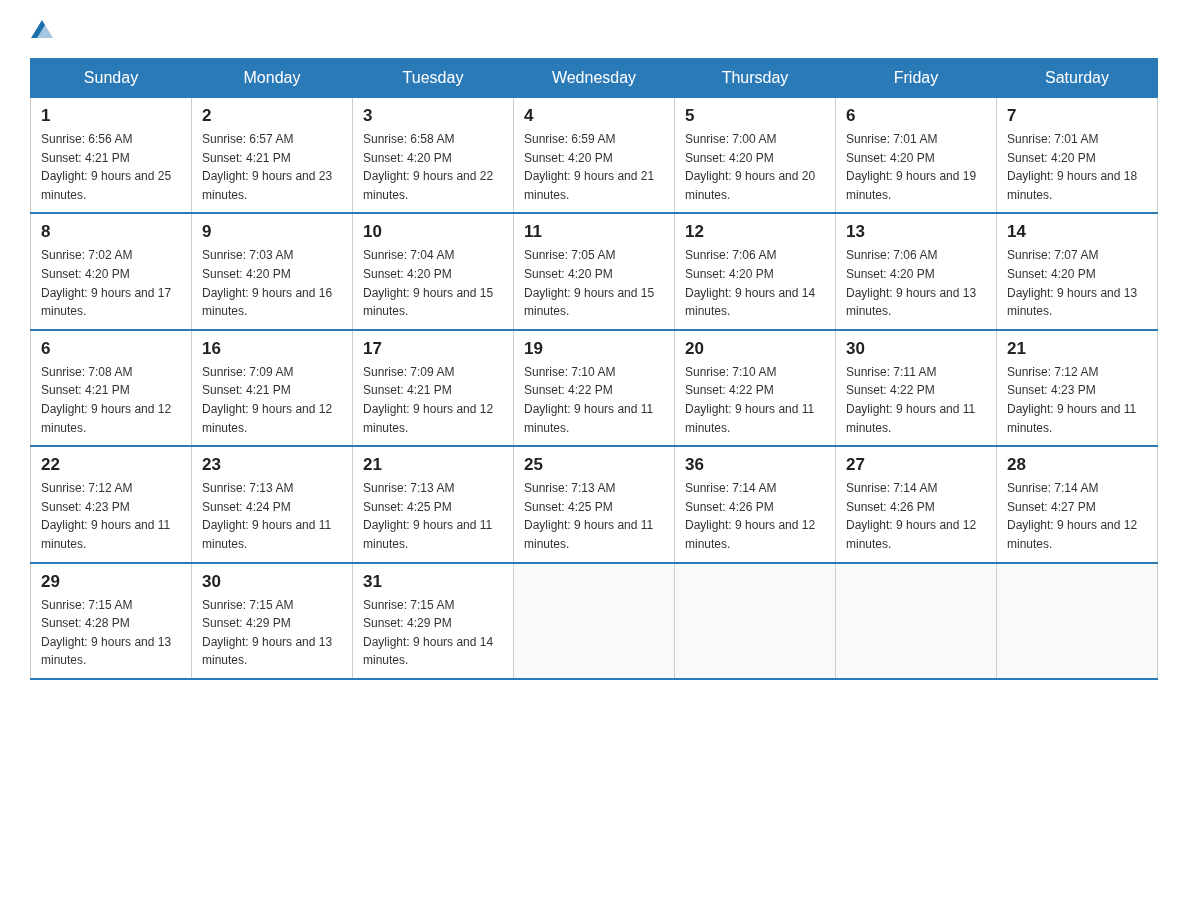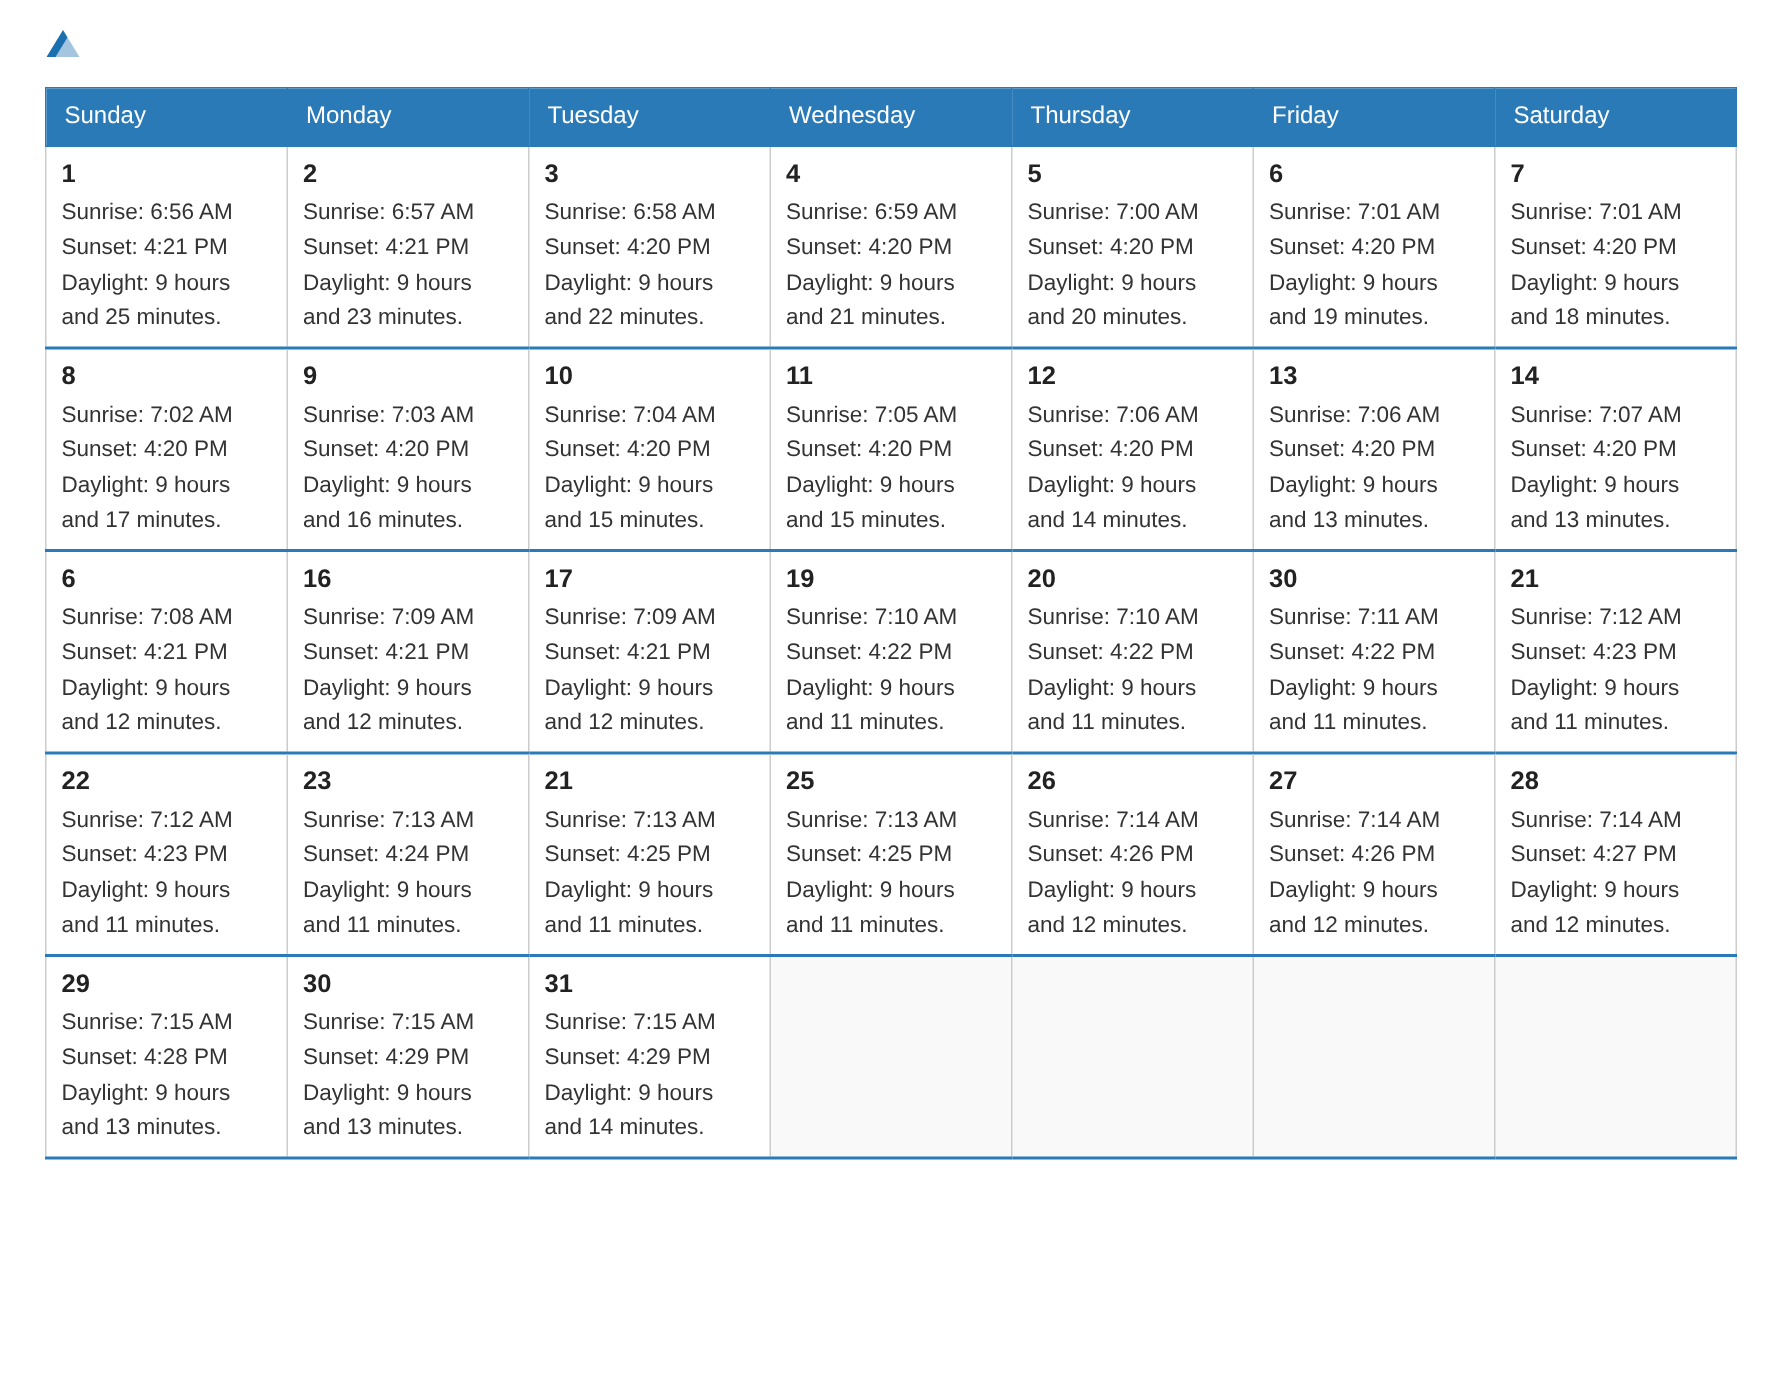--- a/index.html
+++ b/index.html
@@ -53,21 +53,21 @@
       margin-top: 5px;
     }
     .calendar {
       width: 100%;
       border-collapse: collapse;
     }
     .calendar th {
       background-color: #2b7ab8;
       color: white;
       padding: 10px 12px;
-      text-align: left;
+      text-align: center;
       font-size: 16px;
       font-weight: normal;
       border: 1px solid #2b7ab8;
       margin-top: 20px;
     }
     .calendar td {
       border: 1px solid #ccc;
       vertical-align: top;
       padding: 8px 10px;
       width: calc(100% / 7);
@@ -77,21 +77,21 @@
     .calendar td.empty {
       background: #f9f9f9;
     }
     .day-number {
       font-size: 17px;
       font-weight: bold;
       color: #222;
       margin-bottom: 4px;
     }
     .day-info {
-      font-size: 15px;
+      font-size: 12px;
       color: #333;
       line-height: 1.55;
     }
     .week-row td {
       border-bottom: 2px solid #2b7ab8;
     }
     
     .logo-icon {
       display: inline-flex;
       align-items: center;
@@ -234,21 +234,21 @@
         </td>
         <td>
           <div class="day-number">21</div>
           <div class="day-info">Sunrise: 7:13 AM<br>Sunset: 4:25 PM<br>Daylight: 9 hours and 11 minutes.</div>
         </td>
         <td>
           <div class="day-number">25</div>
           <div class="day-info">Sunrise: 7:13 AM<br>Sunset: 4:25 PM<br>Daylight: 9 hours and 11 minutes.</div>
         </td>
         <td>
-          <div class="day-number">26</div>
+          <div class="day-number">36</div>
           <div class="day-info">Sunrise: 7:14 AM<br>Sunset: 4:26 PM<br>Daylight: 9 hours and 12 minutes.</div>
         </td>
         <td>
           <div class="day-number">27</div>
           <div class="day-info">Sunrise: 7:14 AM<br>Sunset: 4:26 PM<br>Daylight: 9 hours and 12 minutes.</div>
         </td>
         <td>
           <div class="day-number">28</div>
           <div class="day-info">Sunrise: 7:14 AM<br>Sunset: 4:27 PM<br>Daylight: 9 hours and 12 minutes.</div>
         </td>

